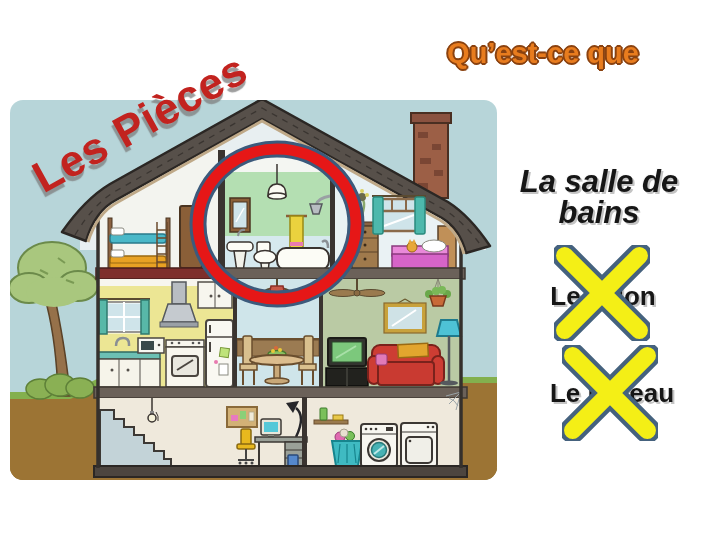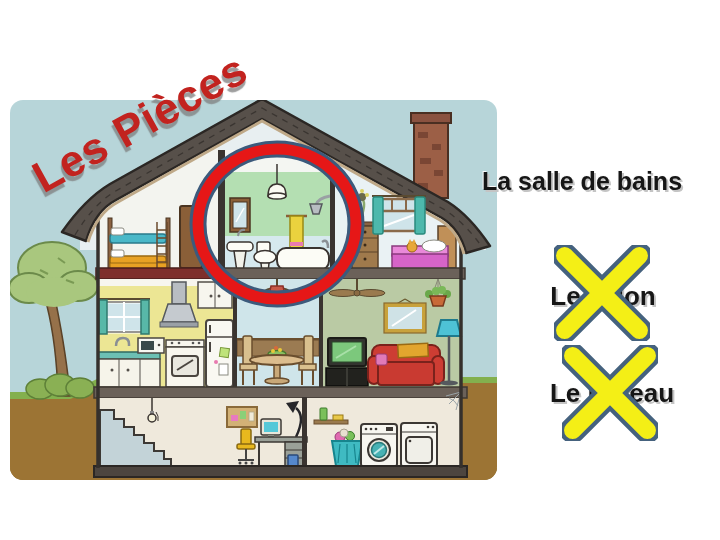--- a/index.html
+++ b/index.html
@@ -8,21 +8,21 @@
   .scene{position:absolute;left:0;top:0;width:720px;height:540px;}
   .title{position:absolute;left:4px;top:98px;width:272px;text-align:center;
          font-size:44px;font-weight:bold;color:#c2231f;letter-spacing:1px;
          transform:rotate(-29deg);text-shadow:-3px 4px 1px rgba(125,125,125,.75);}
   .question{position:absolute;left:420px;top:36px;width:246px;text-align:center;
             font-size:29px;font-weight:bold;color:#e87c1e;line-height:35px;
             text-shadow:2px 0 0 #8a4210,-2px 0 0 #8a4210,0 2px 0 #8a4210,0 -2px 0 #8a4210,
                         1px 1px 0 #8a4210,-1px 1px 0 #8a4210,1px -1px 0 #8a4210,-1px -1px 0 #8a4210;}
   .answer{position:absolute;text-align:center;font-weight:bold;color:#161616;
           text-shadow:2px 2px 0 #c4c4c4,-1px -1px 0 #fafafa;}
-  #ans1{left:475px;top:166px;width:214px;font-size:25px;line-height:31px;}
+  #ans1{left:492px;top:166px;width:214px;font-size:31px;line-height:31px;font-style:italic;}
   #ans2{left:498px;top:281px;width:210px;font-size:26px;}
   #ans3{left:500px;top:378px;width:224px;font-size:26px;}
   .xmark{position:absolute;width:96px;height:96px;}
   #x1{left:554px;top:245px;}
   #x2{left:562px;top:345px;}
 </style>
 </head>
 <body>
 
 <div>
@@ -405,21 +405,21 @@
     <g>
       <ellipse cx="277" cy="224" rx="79" ry="75" fill="none" stroke="#3c5a7c" stroke-width="17"></ellipse>
       <ellipse cx="277" cy="224" rx="79" ry="75" fill="none" stroke="#e61717" stroke-width="11"></ellipse>
     </g>
   </g>
 </svg>
 
 <div class="title">Les Pièces</div>
 
 <div class="question">
-  <br>
+  <span>Qu’est-ce que</span><br>
 </div>
 
 <div class="answer" id="ans1">La salle de bains</div>
 <div class="answer" id="ans2">Le salon</div>
 <div class="answer" id="ans3">Le bureau</div>
 
 <svg class="xmark" id="x1" viewBox="0 0 100 100" xmlns="http://www.w3.org/2000/svg">
   <g stroke="#45627e" stroke-width="9" fill="#45627e" stroke-linejoin="round">
     <rect x="41" y="-14" width="18" height="128" rx="9" transform="rotate(45 50 50)"></rect>
     <rect x="41" y="-14" width="18" height="128" rx="9" transform="rotate(-45 50 50)"></rect>

